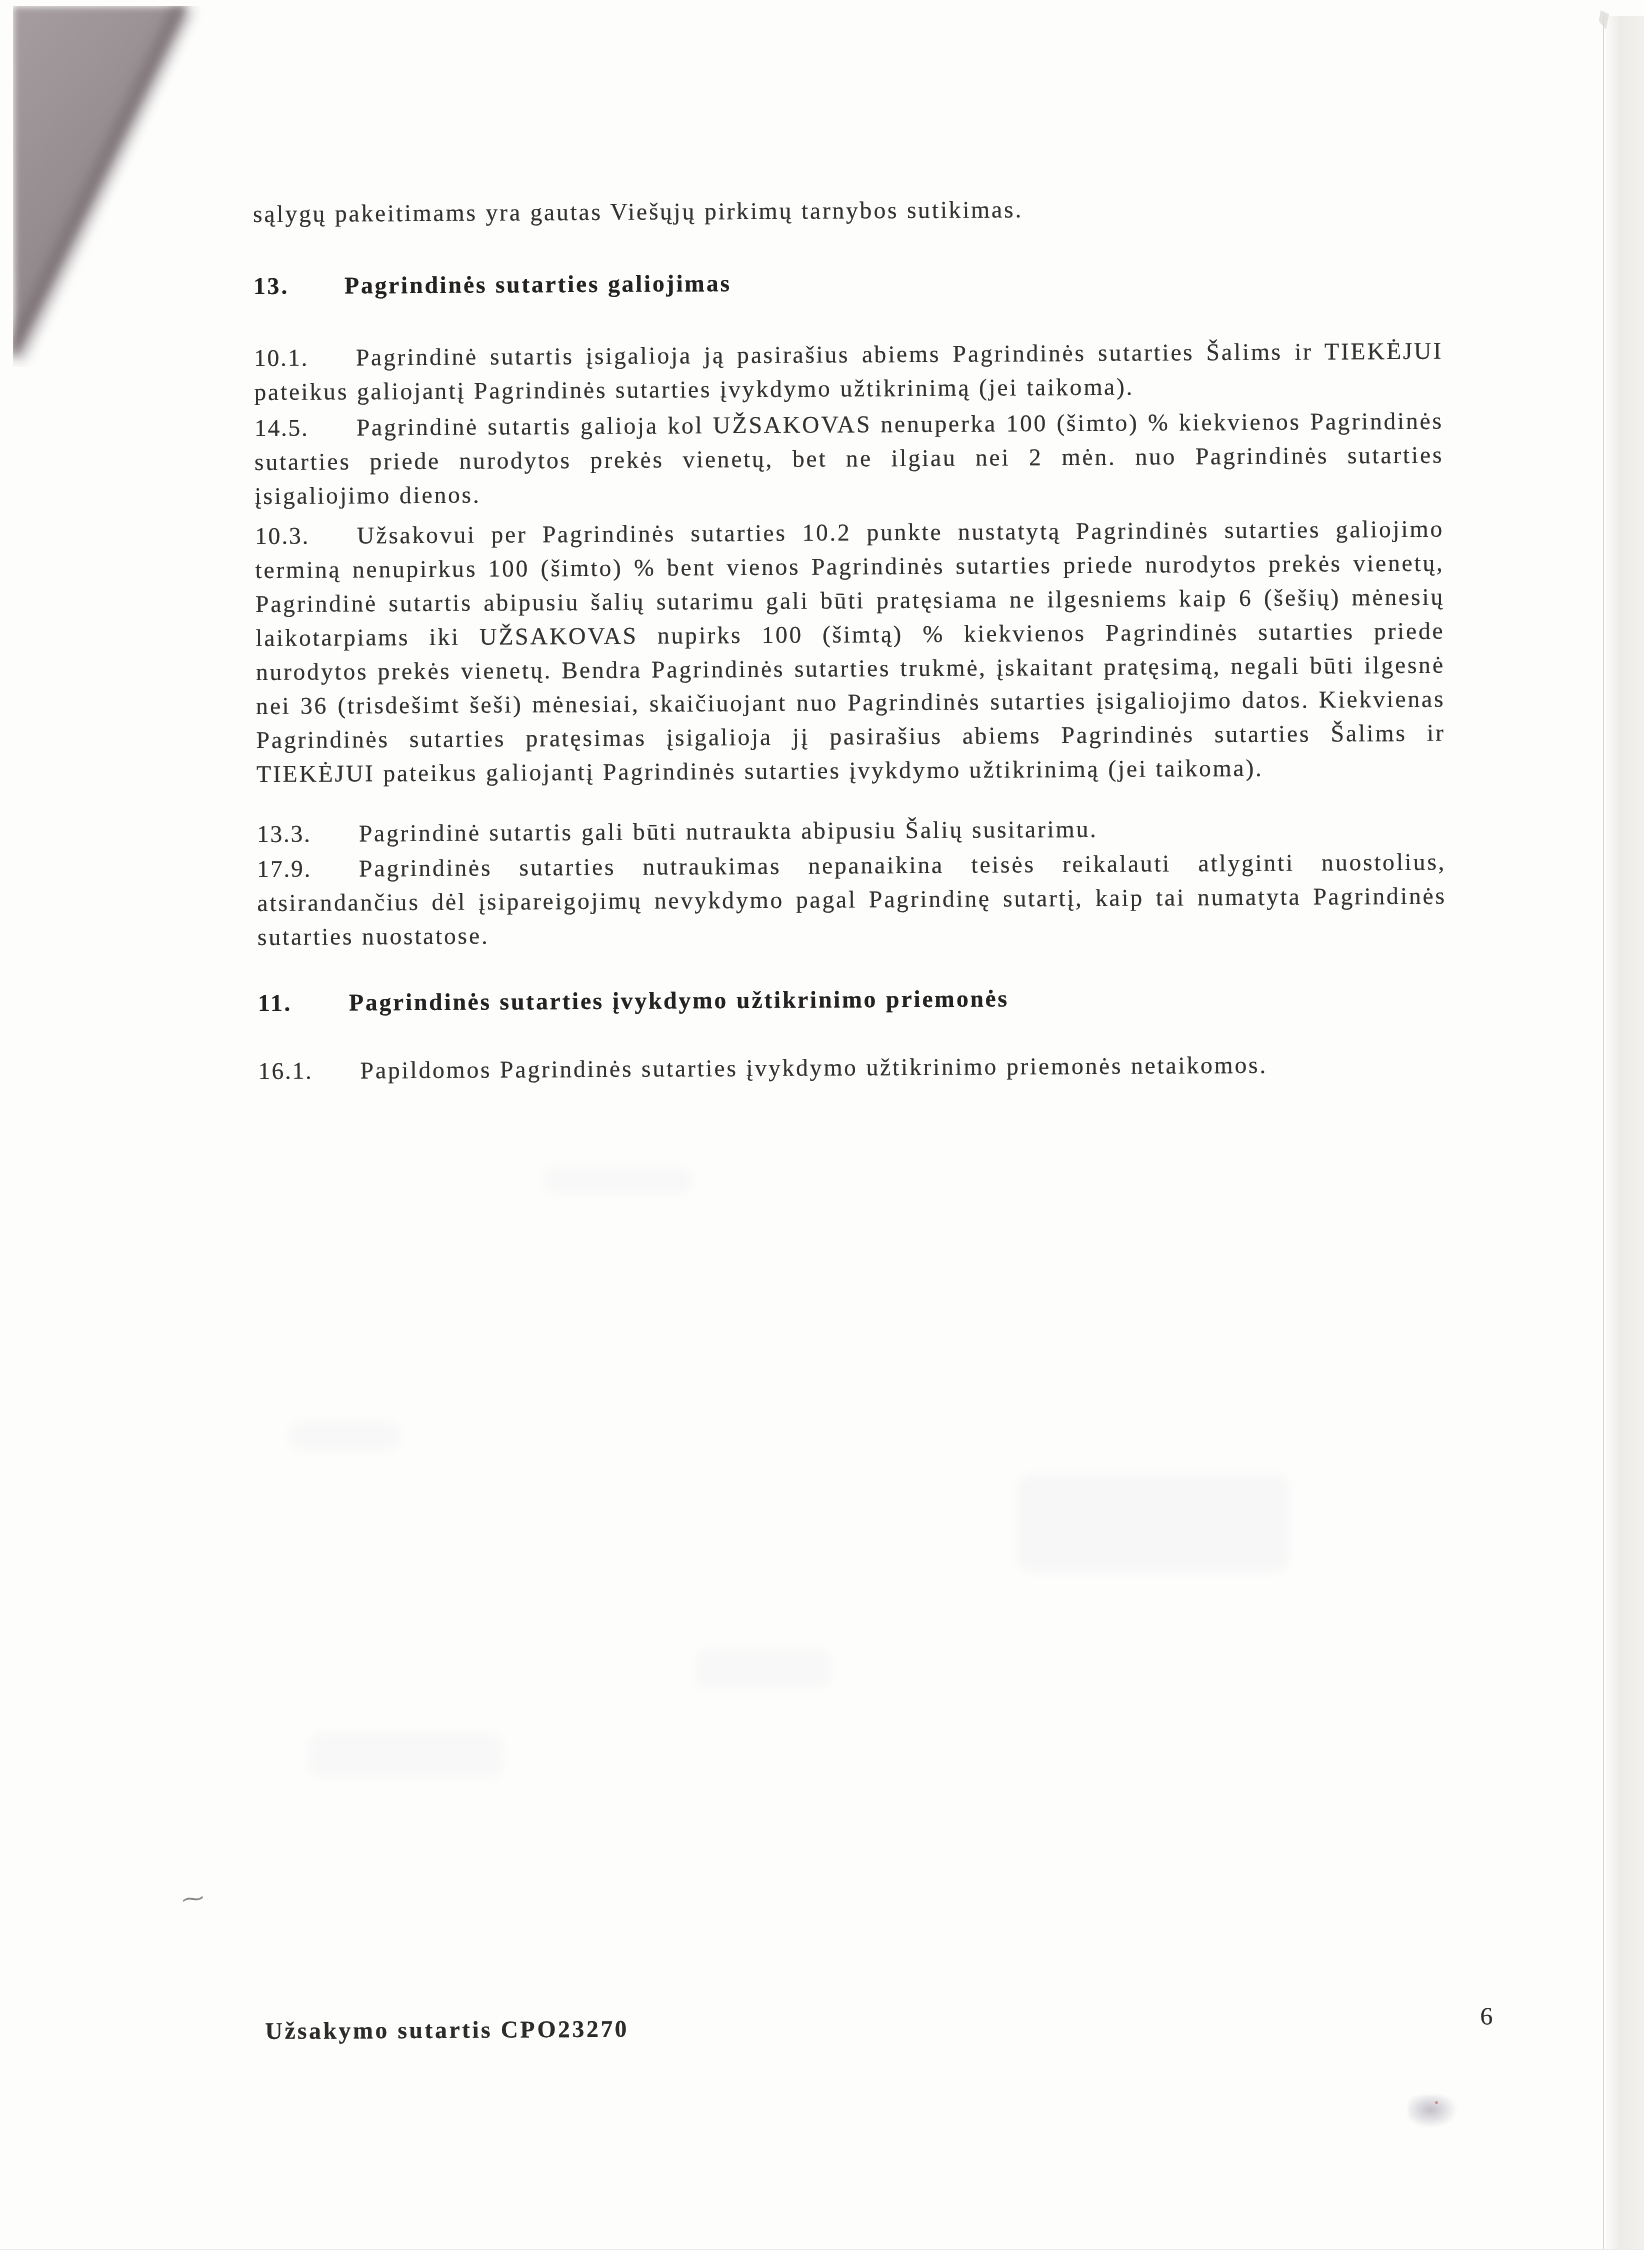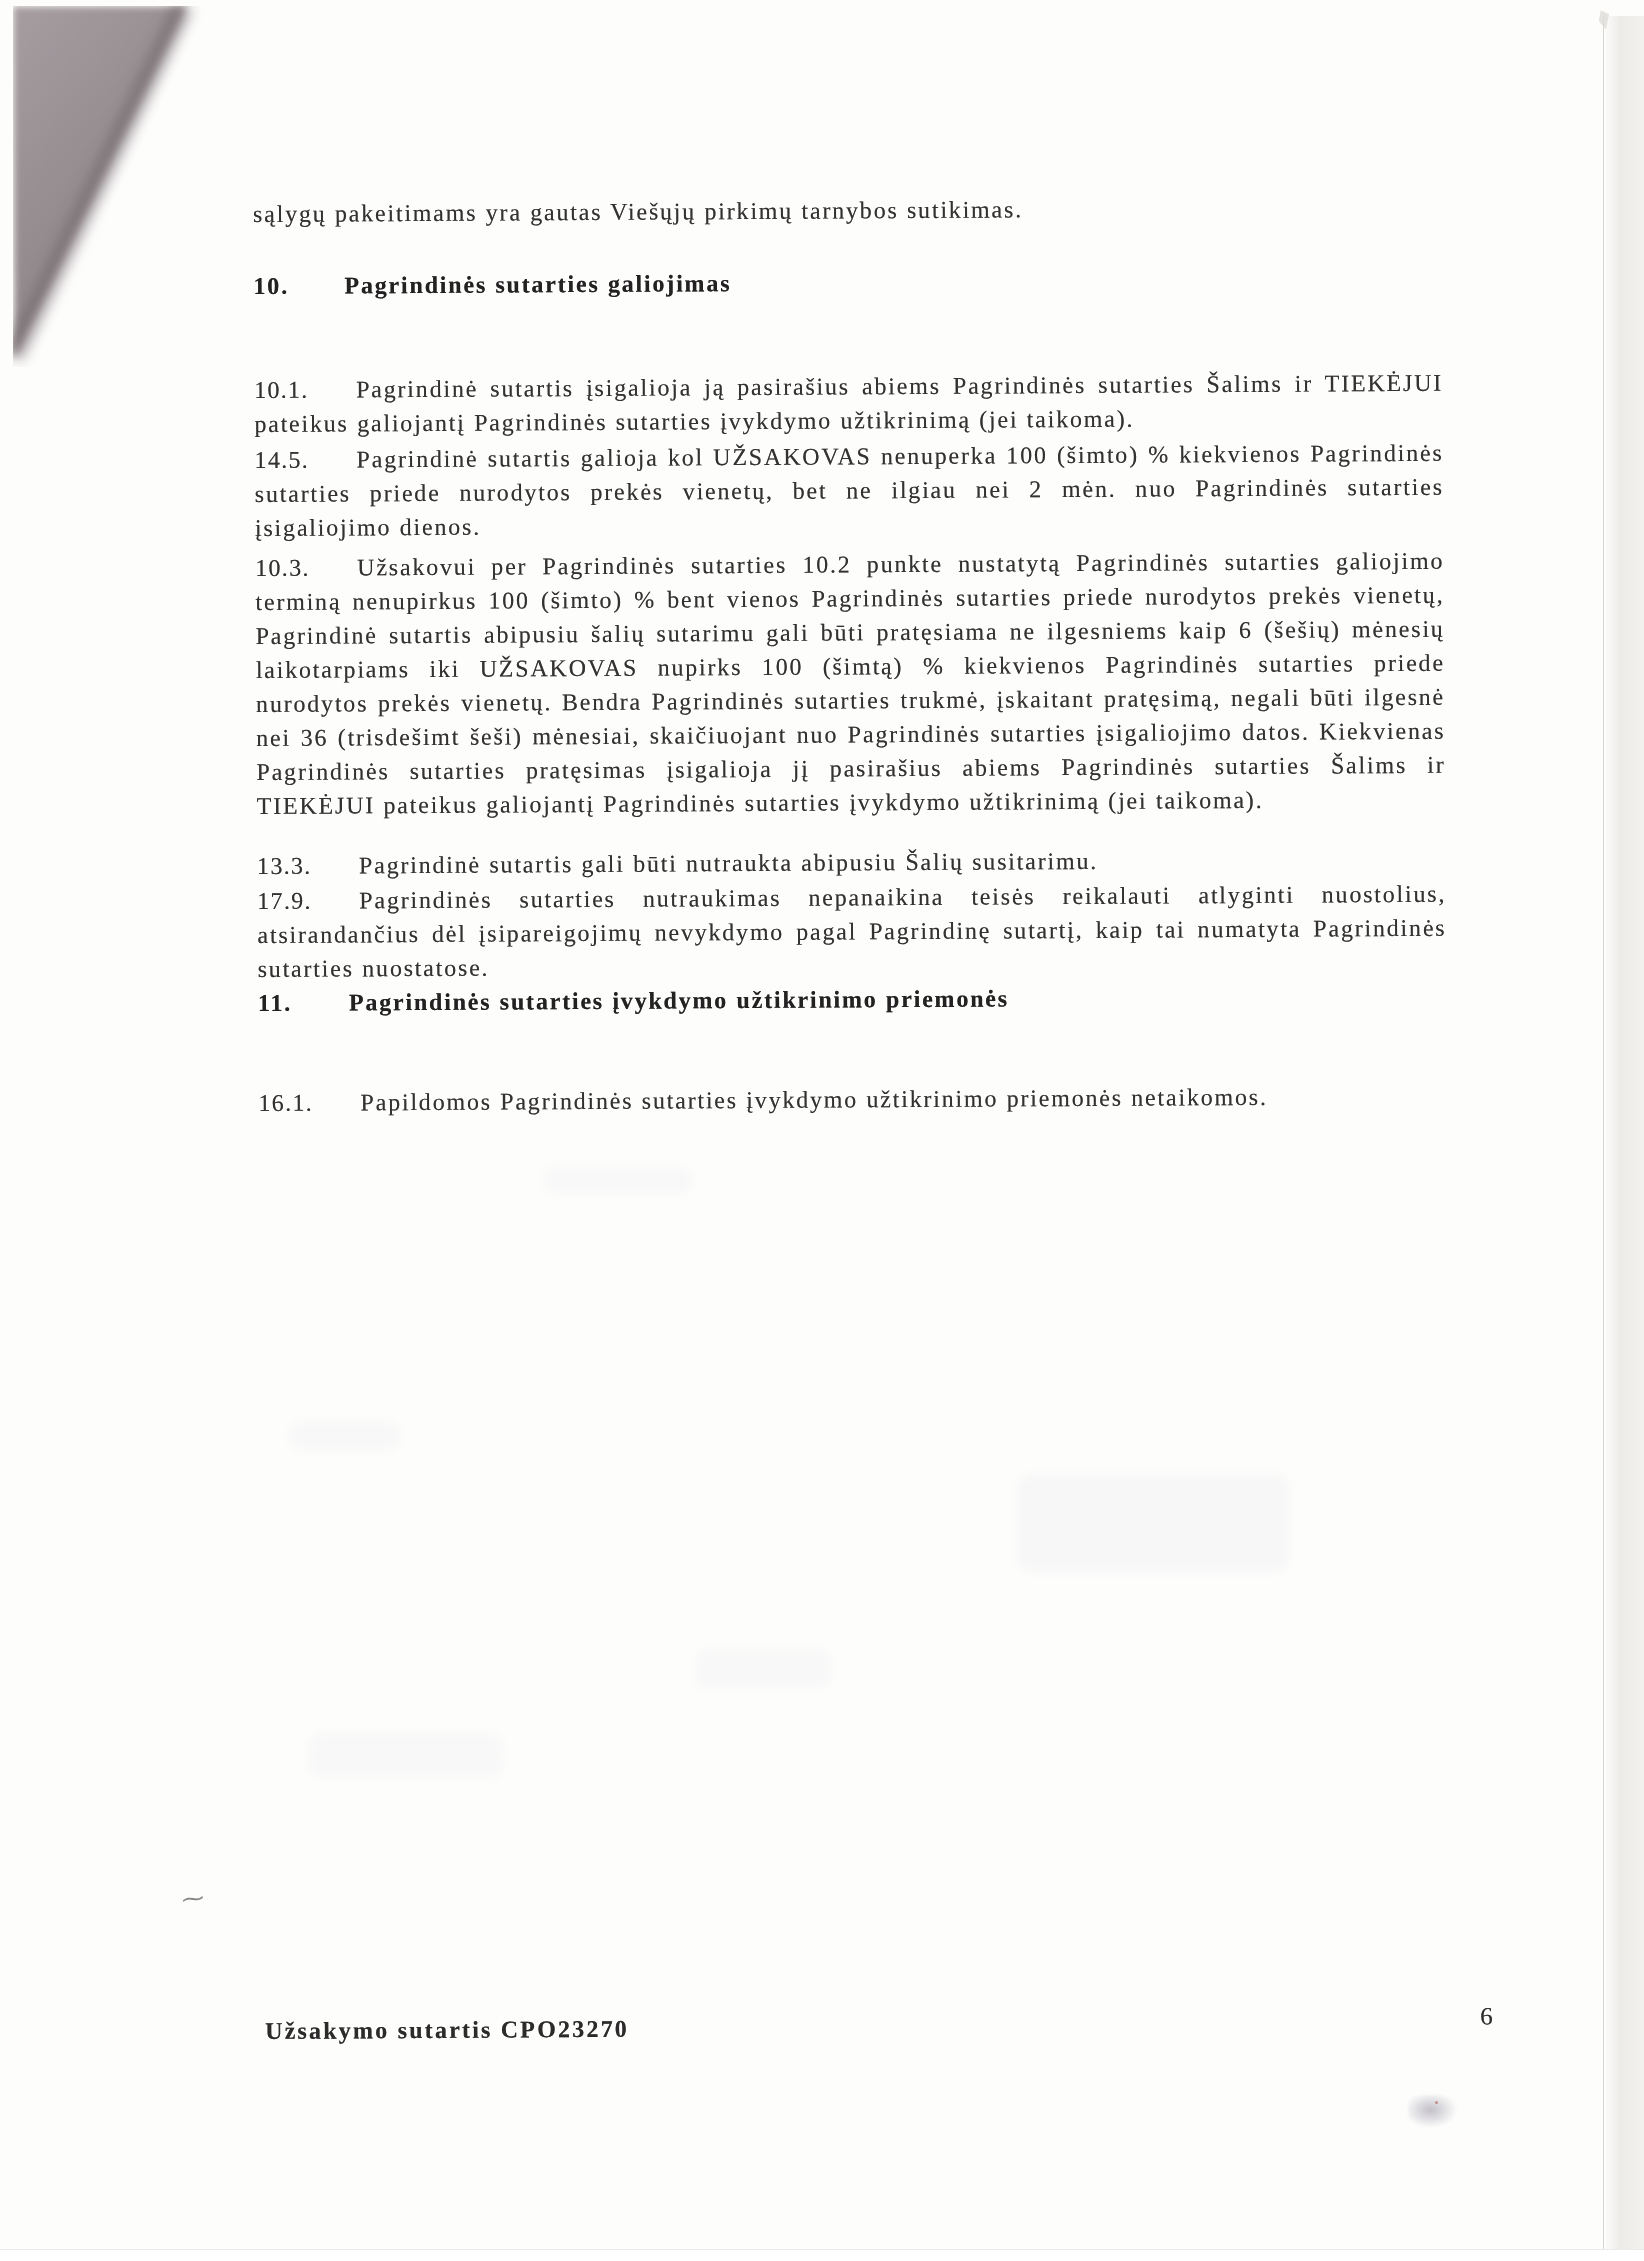--- a/index.html
+++ b/index.html
@@ -21,21 +21,21 @@
     left:253px;width:1189px;
     font-size:24px;
     line-height:34px;
     letter-spacing:1.8px;
     word-spacing:0.6px;
     text-align:justify;
     text-shadow:0 0 0.6px rgba(52,49,49,0.55);
     margin:0;
   }
   .single{text-align:left;}
-  .clause .num{display:inline-block;width:102px;letter-spacing:1.3px;margin-top:32px;}
+  .clause .num{display:inline-block;width:102px;letter-spacing:1.3px;}
   .heading{
     font-weight:700;
     color:#232121;
     text-align:left;
     text-shadow:0 0 0.6px rgba(35,33,33,0.6);
   }
   .heading .num{display:inline-block;width:91px;}
   .footer-label{
     position:absolute;left:254px;top:2018px;
     font-size:24px;font-weight:700;letter-spacing:2.2px;
@@ -124,21 +124,21 @@
   <div class="ghost g5"></div>
   <div class="pen-mark">⁓</div>
   <div class="smudge"></div>
   <div class="smudge-dot"></div>
 
   <div class="tilt">
 
     <p class="txtblock single" style="top:197px;">sąlygų pakeitimams yra gautas Viešųjų pirkimų tarnybos sutikimas.</p>
 
     <p class="txtblock heading" style="top:269px;">
-      <span class="num">10.</span><span>Pagrindinės sutarties galiojimas</span>
+      <span class="num">13.</span><span>Pagrindinės sutarties galiojimas</span>
     </p>
 
     <p class="txtblock clause" style="top:341px;">
       <span class="num">10.1.</span><span>Pagrindinė sutartis įsigalioja ją pasirašius abiems Pagrindinės sutarties Šalims ir TIEKĖJUI pateikus galiojantį Pagrindinės sutarties įvykdymo užtikrinimą (jei taikoma).</span>
     </p>
 
     <p class="txtblock clause" style="top:411px;">
       <span class="num">14.5.</span><span>Pagrindinė sutartis galioja kol UŽSAKOVAS nenuperka 100 (šimto) % kiekvienos Pagrindinės sutarties priede nurodytos prekės vienetų, bet ne ilgiau nei 2 mėn. nuo Pagrindinės sutarties įsigaliojimo dienos.</span>
     </p>
 

